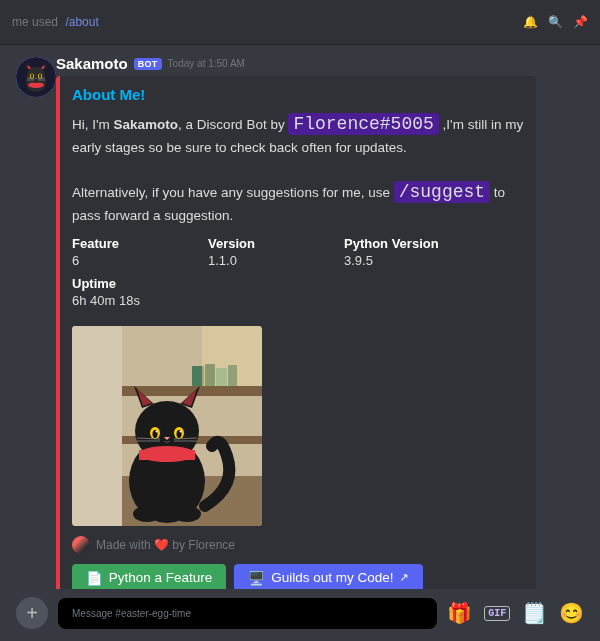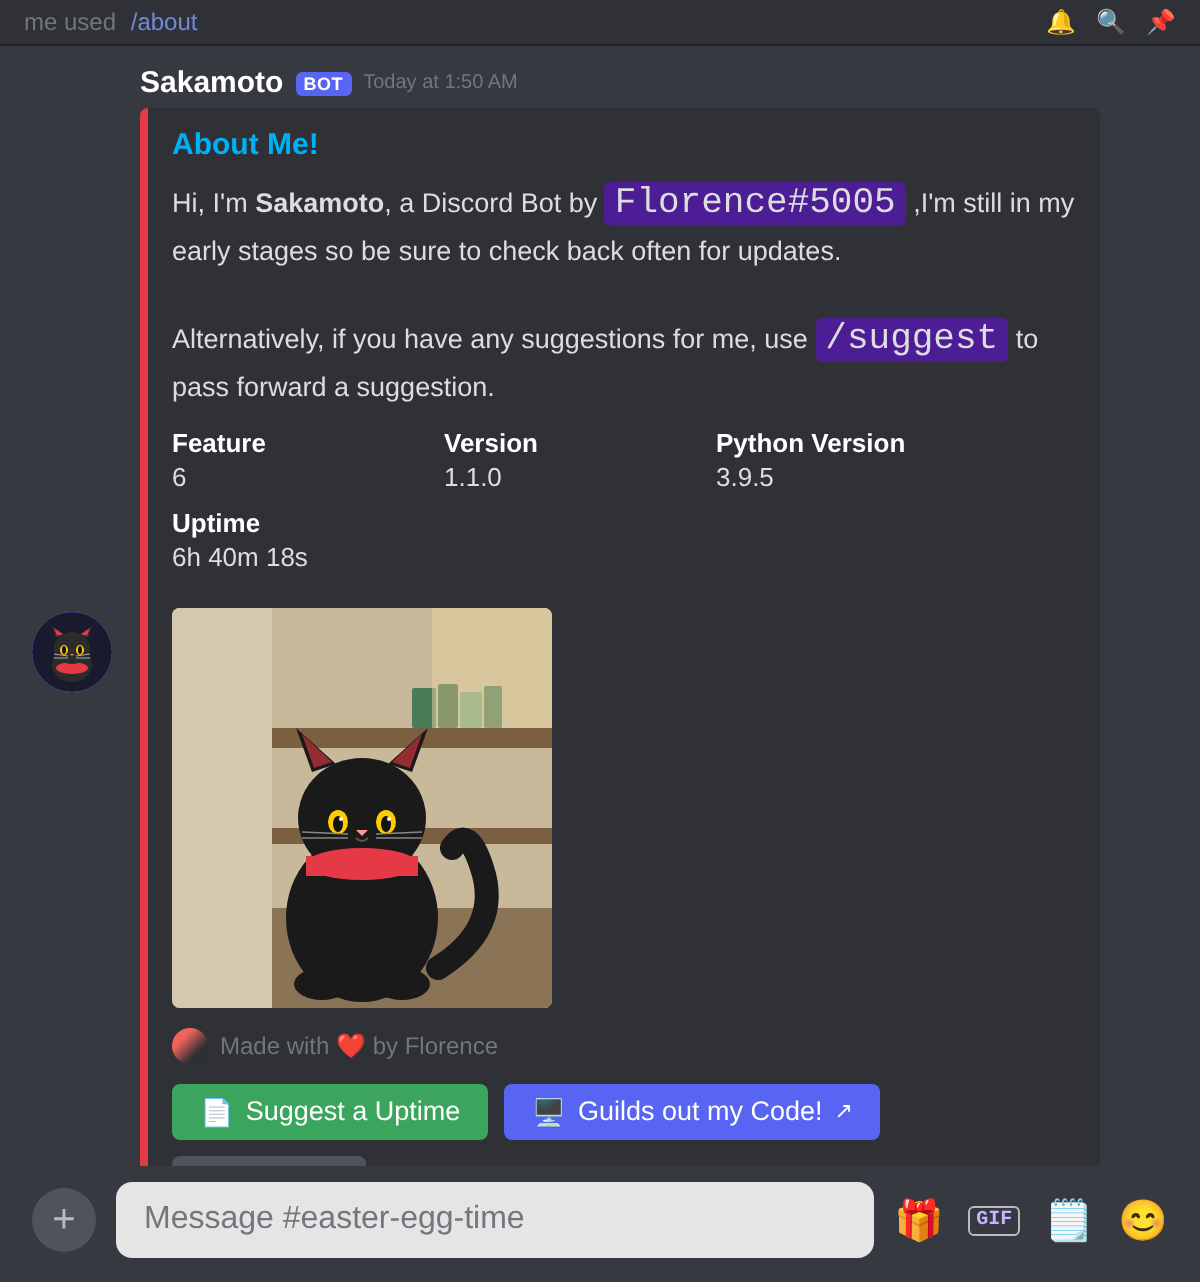--- a/index.html
+++ b/index.html
@@ -10,21 +10,21 @@
       width: 600px;
       height: 641px;
       overflow: hidden;
       display: flex;
       flex-direction: column;
     }
 
     
     .top-bar {
       background: #2f3136;
-      padding: 4px 12px;
+      padding: 15px 12px;
       display: flex;
       align-items: center;
       font-size: 12px;
       color: #72767d;
       min-height: 22px;
       border-bottom: 1px solid #202225;
     }
     .top-bar .slash-cmd {
       color: #7289da;
       margin-left: 4px;
@@ -40,23 +40,22 @@
     .chat-area {
       flex: 1;
       overflow-y: auto;
       padding: 10px 16px 8px 16px;
       background: #36393f;
     }
 
     
     .message {
       display: flex;
-      gap: 14px;
+      gap: 0;
       margin-bottom: 8px;
-      align-items: center;
     }
     .avatar {
       width: 40px;
       height: 40px;
       border-radius: 50%;
       background: #5865f2;
       flex-shrink: 0;
       display: flex;
       align-items: center;
       justify-content: center;
@@ -231,25 +230,25 @@
       align-items: center;
       justify-content: center;
       cursor: pointer;
       flex-shrink: 0;
       color: #b9bbbe;
       font-size: 20px;
       font-weight: 300;
     }
     .input-field {
       flex: 1;
-      background: #e5e5e5;
+      background: #000000;
       border-radius: 8px;
       padding: 10px 14px;
       color: #72767d;
-      font-size: 16px;
+      font-size: 10px;
     }
     .input-icons {
       display: flex;
       align-items: center;
       gap: 12px;
       color: #b9bbbe;
       font-size: 20px;
     }
   </style>
 </head>
@@ -393,21 +392,21 @@
         </div>
 
         <div class="embed-footer">
           <div class="embed-footer-icon"></div>
           <span>Made with <span class="heart">❤️</span> by Florence</span>
         </div>
 
         <div class="embed-buttons">
           <button class="btn btn-green">
             <span>📄</span>
-            <span>Suggest a Uptime</span>
+            <span>Python a Feature</span>
           </button>
           <button class="btn btn-blurple">
             <span>🖥️</span>
             <span>Guilds out my Code!</span>
             <span style="font-size:11px;">↗</span>
           </button>
           <button class="btn btn-gray">
             <span>Feature</span>
             <span>🔗</span>
           </button>

